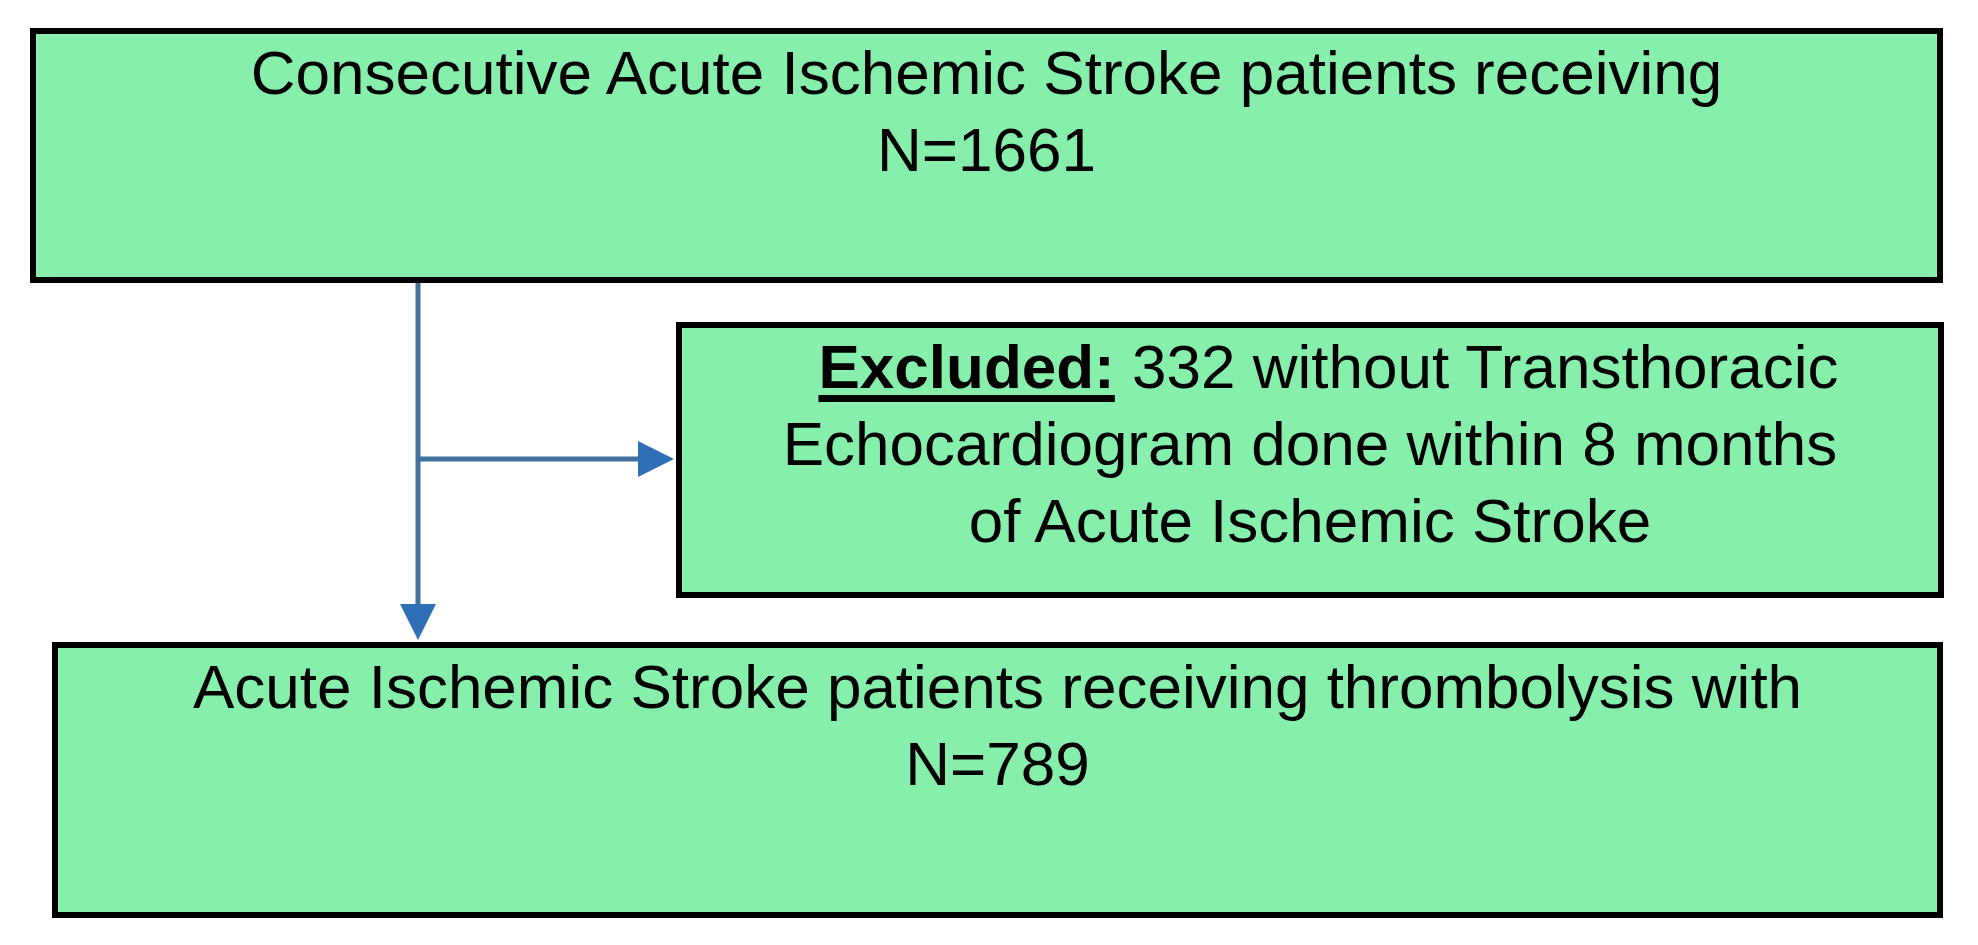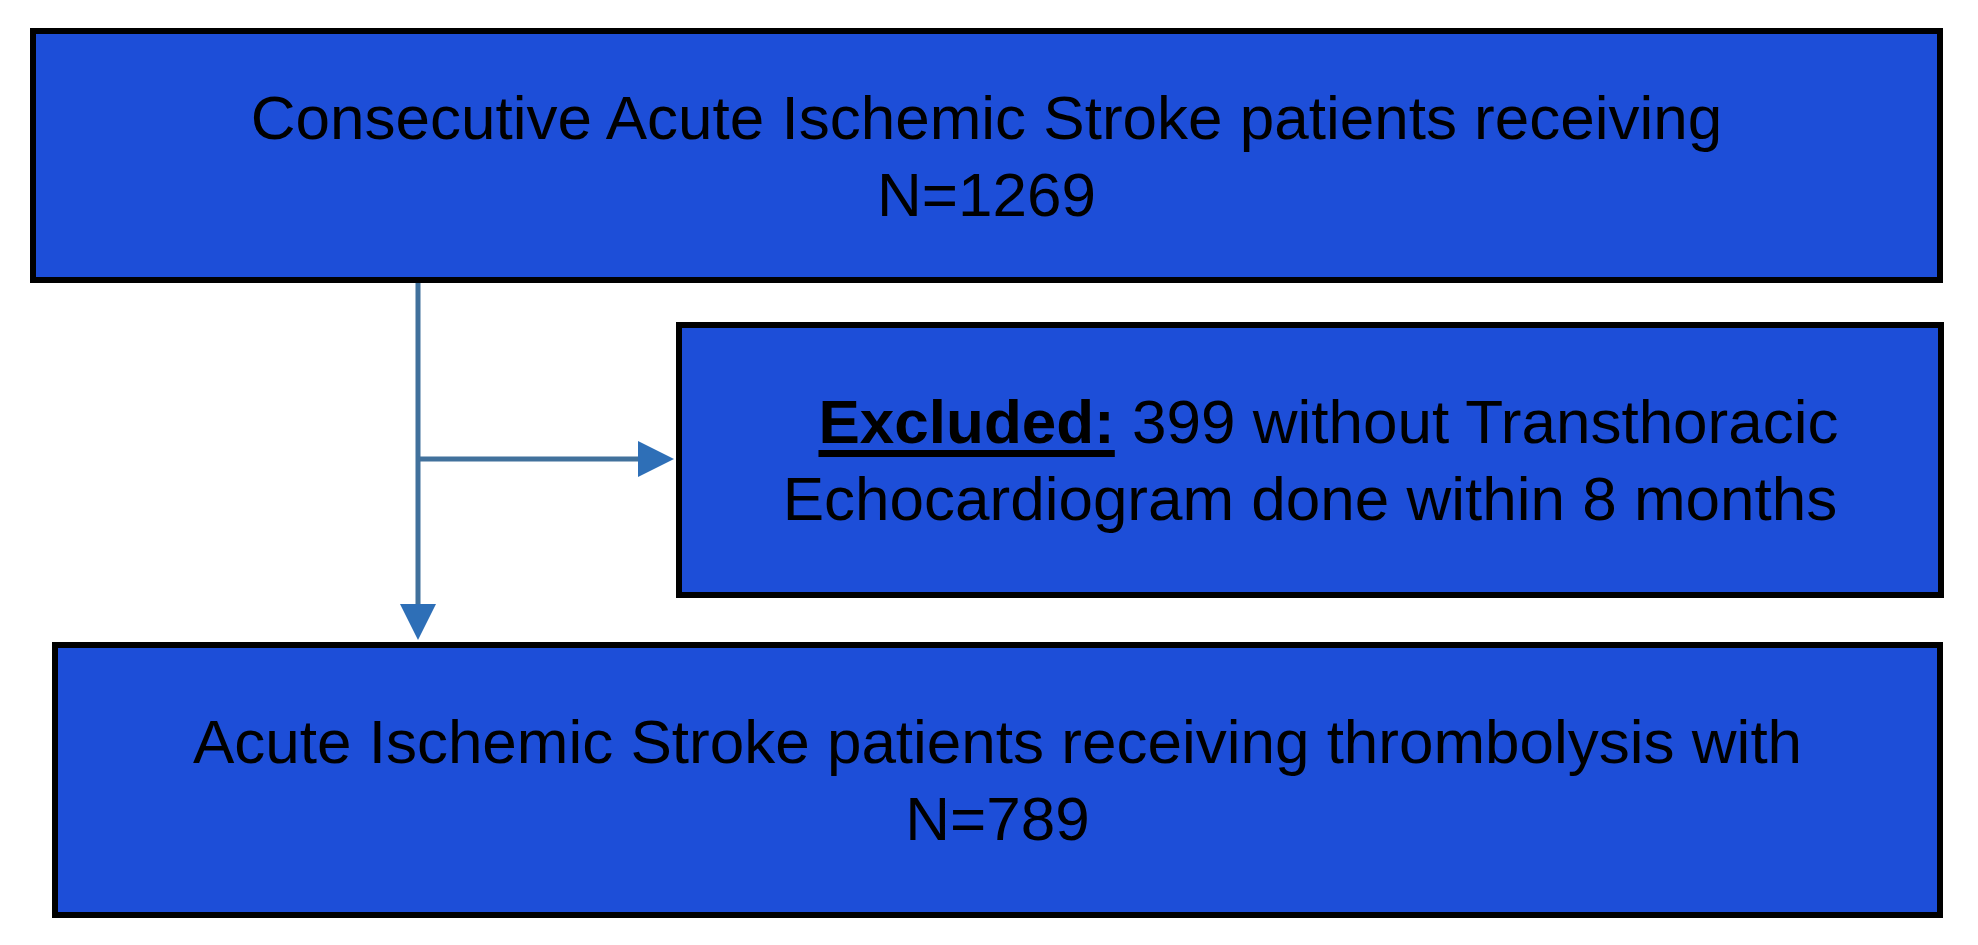--- a/index.html
+++ b/index.html
@@ -13,24 +13,23 @@
     height: 945px;
     background: #ffffff;
     font-family: "Liberation Sans", sans-serif;
     color: #000000;
     overflow: hidden;
   }
   .box {
     position: absolute;
     box-sizing: border-box;
     border: 6px solid #000000;
-    background: #1d4ed8;
+    background: #86efac;
     display: flex;
     flex-direction: column;
-    justify-content: center;
     align-items: center;
     text-align: center;
     font-size: 62px;
     line-height: 77px;
     color: #000000;
   }
   .box-top {
     left: 30px;
     top: 28px;
     width: 1913px;
@@ -74,26 +73,27 @@
 
   <svg class="arrows" width="1978" height="945" viewBox="0 0 1978 945">
     <line x1="418" y1="283" x2="418" y2="612" stroke-width="5" stroke="#41719C"></line>
     <polygon points="400,604 436,604 418,640" fill="#2E6FB7"></polygon>
     <line x1="418" y1="459" x2="642" y2="459" stroke-width="5" stroke="#41719C"></line>
     <polygon points="638,441 638,477 674,459" fill="#2E6FB7"></polygon>
   </svg>
 
   <div class="box box-top">
     <div class="line">Consecutive Acute Ischemic Stroke patients receiving</div>
-    <div class="line">N=1269</div>
+    <div class="line">N=1661</div>
   </div>
 
   <div class="box box-excluded">
-    <div class="line"><span class="excluded-label">Excluded:</span><span> 399 without Transthoracic</span></div>
+    <div class="line"><span class="excluded-label">Excluded:</span><span> 332 without Transthoracic</span></div>
     <div class="line">Echocardiogram done within 8 months</div>
+    <div class="line">of Acute Ischemic Stroke</div>
   </div>
 
   <div class="box box-bottom">
     <div class="line">Acute Ischemic Stroke patients receiving thrombolysis with</div>
     <div class="line">N=789</div>
   </div>
 
 </div>
 
 </body></html>

